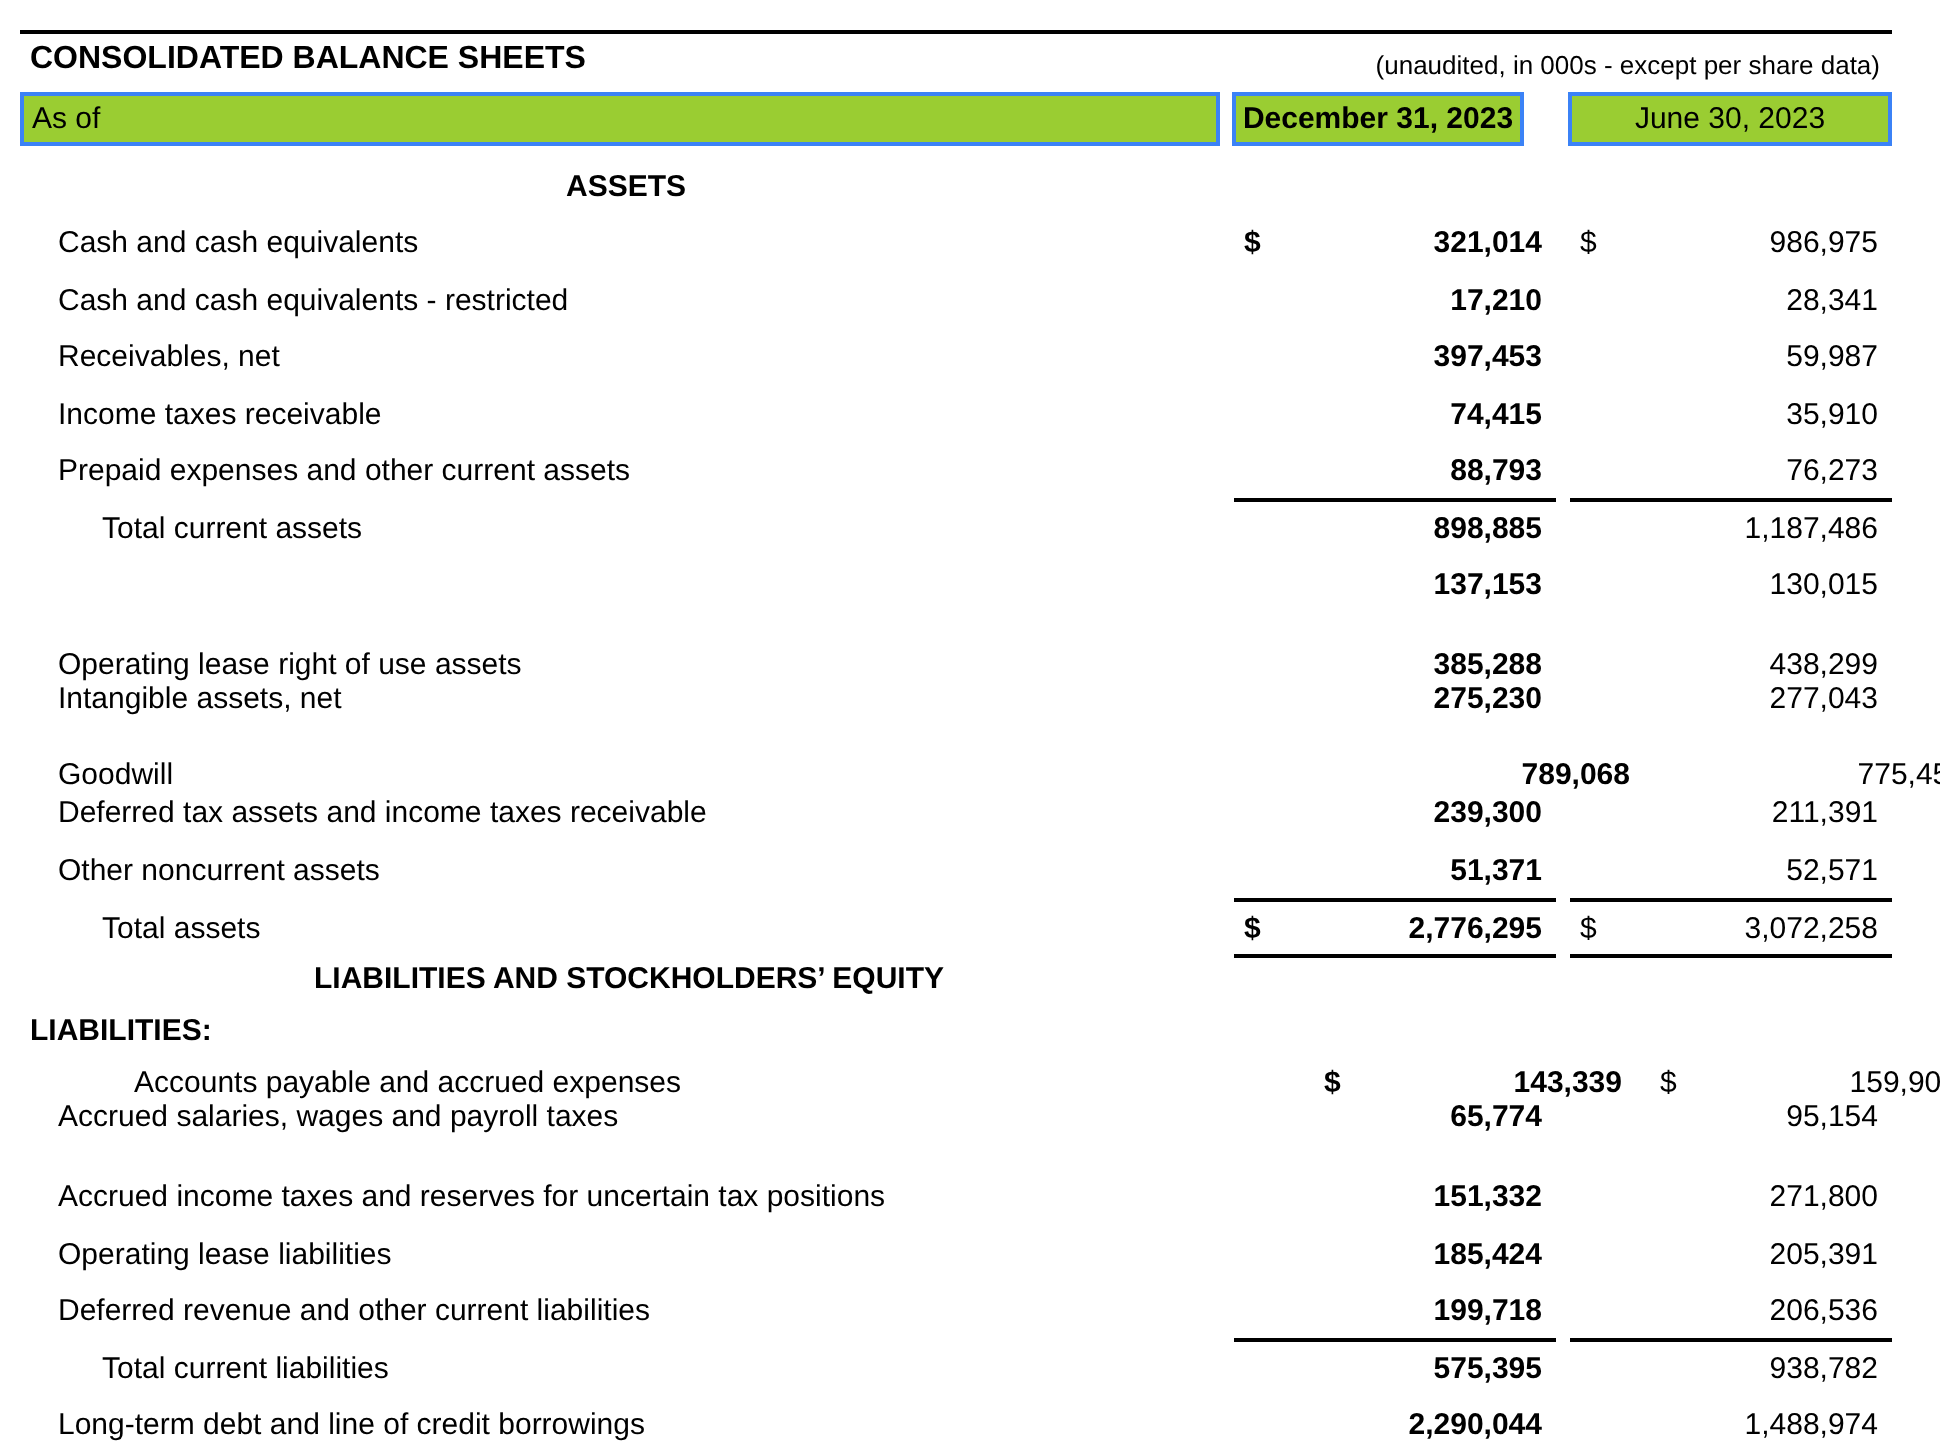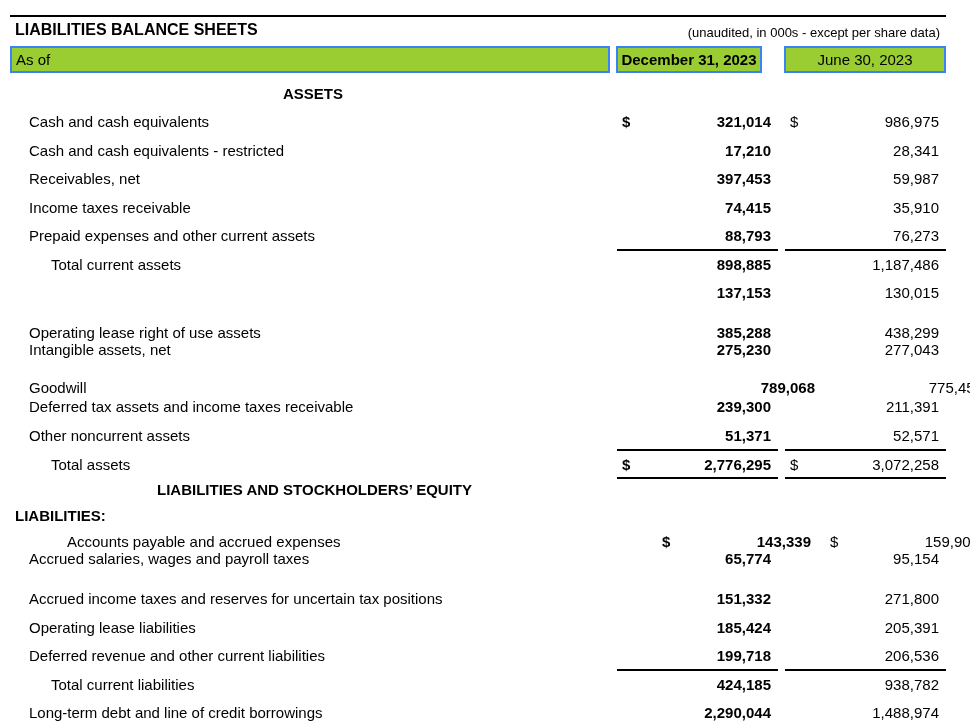--- a/index.html
+++ b/index.html
@@ -100,21 +100,21 @@
       height: 2px;
       background: #000;
     }
     .rule.c1 { left: 617px; width: 161px; }
     .rule.c2 { left: 785px; width: 161px; }
   </style>
 </head>
 <body>
 
 <div class="top-rule"></div>
-<div class="title">LIABILITIES BALANCE SHEETS</div>
+<div class="title">CONSOLIDATED BALANCE SHEETS</div>
 <div class="subtitle">(unaudited, in 000s - except per share data)</div>
 
 <div class="header-cell h-asof" style="background: rgb(154, 205, 50);">As of</div>
 <div class="header-cell h-dec" style="background: rgb(154, 205, 50);">December 31, 2023</div>
 <div class="header-cell h-jun" style="background: rgb(154, 205, 50);">June 30, 2023</div>
 
 <div class="section-title" style="left:283px; top:85px;">ASSETS</div>
 
 <div class="row" style="top:109px;">
   <span class="label">Cash and cash equivalents</span>
@@ -218,20 +218,20 @@
 </div>
 <div class="row" style="top:643px;">
   <span class="label">Deferred revenue and other current liabilities</span>
   <span class="v1">199,718</span>
   <span class="v2">206,536</span>
 </div>
 <div class="rule c1" style="top:669px;"></div>
 <div class="rule c2" style="top:669px;"></div>
 <div class="row indent" style="top:672px;">
   <span class="label">Total current liabilities</span>
-  <span class="v1">424,185</span>
+  <span class="v1">575,395</span>
   <span class="v2">938,782</span>
 </div>
 <div class="row" style="top:700px;">
   <span class="label">Long-term debt and line of credit borrowings</span>
   <span class="v1">2,290,044</span>
   <span class="v2">1,488,974</span>
 </div>
 
 </body></html>

